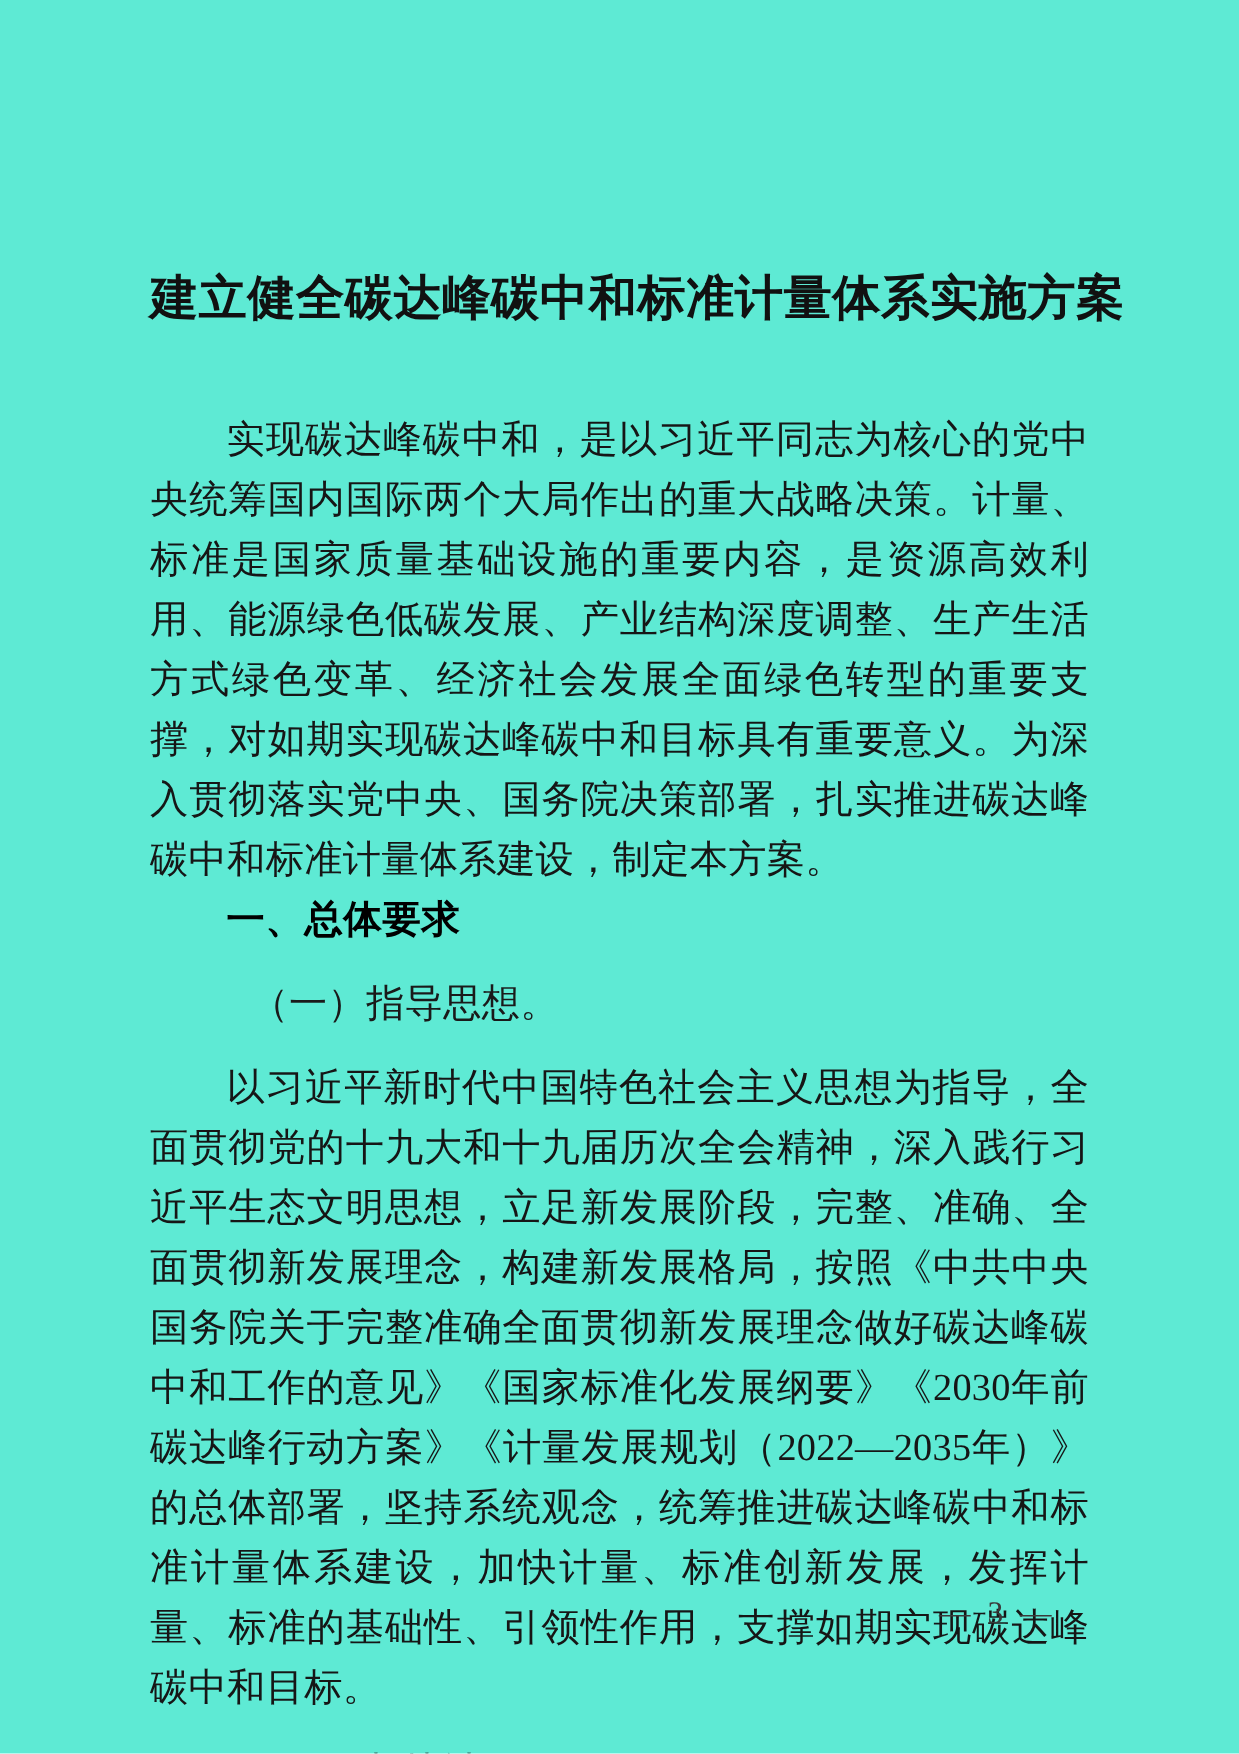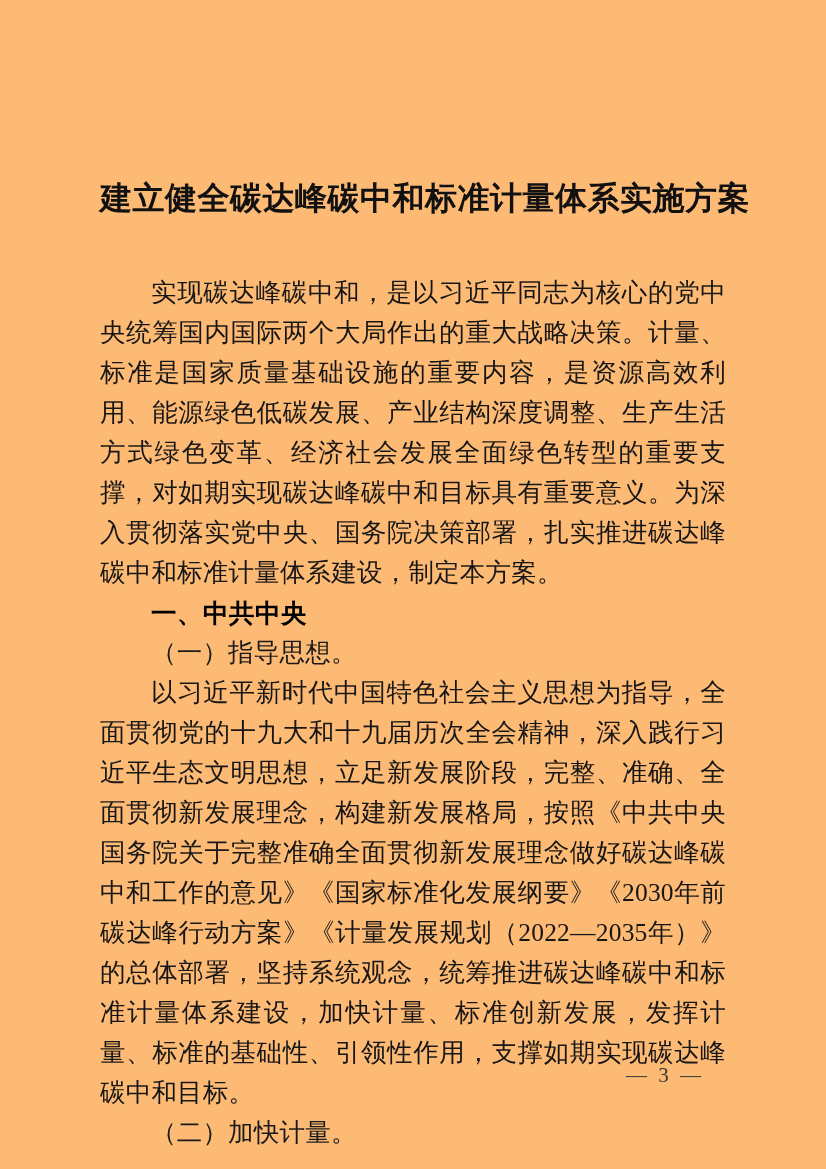--- a/index.html
+++ b/index.html
@@ -8,21 +8,21 @@
     background: #ffffff;
   }
   body {
     font-family: "Liberation Serif", "DejaVu Serif", serif;
     color: #000000;
   }
   .page {
     position: relative;
     width: 826px;
     height: 1169px;
-    background: #fdba74;
+    background: #5eead4;
     overflow: hidden;
     box-sizing: border-box;
   }
 
   
   .content {
     position: absolute;
     left: 100px;
     top: 0;
     width: 626px;
@@ -82,21 +82,21 @@
     line-height: 40px;
     font-weight: bold;
     text-indent: 2em;
     letter-spacing: 0.5px;
     color: #000000;
     font-family: "Liberation Sans", "DejaVu Sans", sans-serif;
   }
 
   
   .sub-heading {
-    margin: 0;
+    margin: 16px;
     padding: 0;
     font-size: 25.5px;
     line-height: 40px;
     text-indent: 2em;
     letter-spacing: 0.2px;
     color: #1a1a1a;
   }
 
   
   .page-number {
@@ -119,21 +119,21 @@
 <div class="page">
 
   <div class="content">
 
     <h1 class="doc-title">建立健全碳达峰碳中和标准计量体系实施方案</h1>
 
     <div class="body-block">
 
       <p class="para scan indent">实现碳达峰碳中和，是以习近平同志为核心的党中央统筹国内国际两个大局作出的重大战略决策。计量、标准是国家质量基础设施的重要内容，是资源高效利用、能源绿色低碳发展、产业结构深度调整、生产生活方式绿色变革、经济社会发展全面绿色转型的重要支撑，对如期实现碳达峰碳中和目标具有重要意义。为深入贯彻落实党中央、国务院决策部署，扎实推进碳达峰碳中和标准计量体系建设，制定本方案。</p>
 
-      <p class="section-heading">一、中共中央</p>
+      <p class="section-heading">一、总体要求</p>
 
       <p class="sub-heading">（一）指导思想。</p>
 
       <p class="para scan indent">以习近平新时代中国特色社会主义思想为指导，全面贯彻党的十九大和十九届历次全会精神，深入践行习近平生态文明思想，立足新发展阶段，完整、准确、全面贯彻新发展理念，构建新发展格局，按照《中共中央 国务院关于完整准确全面贯彻新发展理念做好碳达峰碳中和工作的意见》《国家标准化发展纲要》《2030年前碳达峰行动方案》《计量发展规划（2022—2035年）》的总体部署，坚持系统观念，统筹推进碳达峰碳中和标准计量体系建设，加快计量、标准创新发展，发挥计量、标准的基础性、引领性作用，支撑如期实现碳达峰碳中和目标。</p>
 
       <p class="sub-heading">（二）加快计量。</p>
 
     </div>
 
     <div class="page-number">— 3 —</div>

